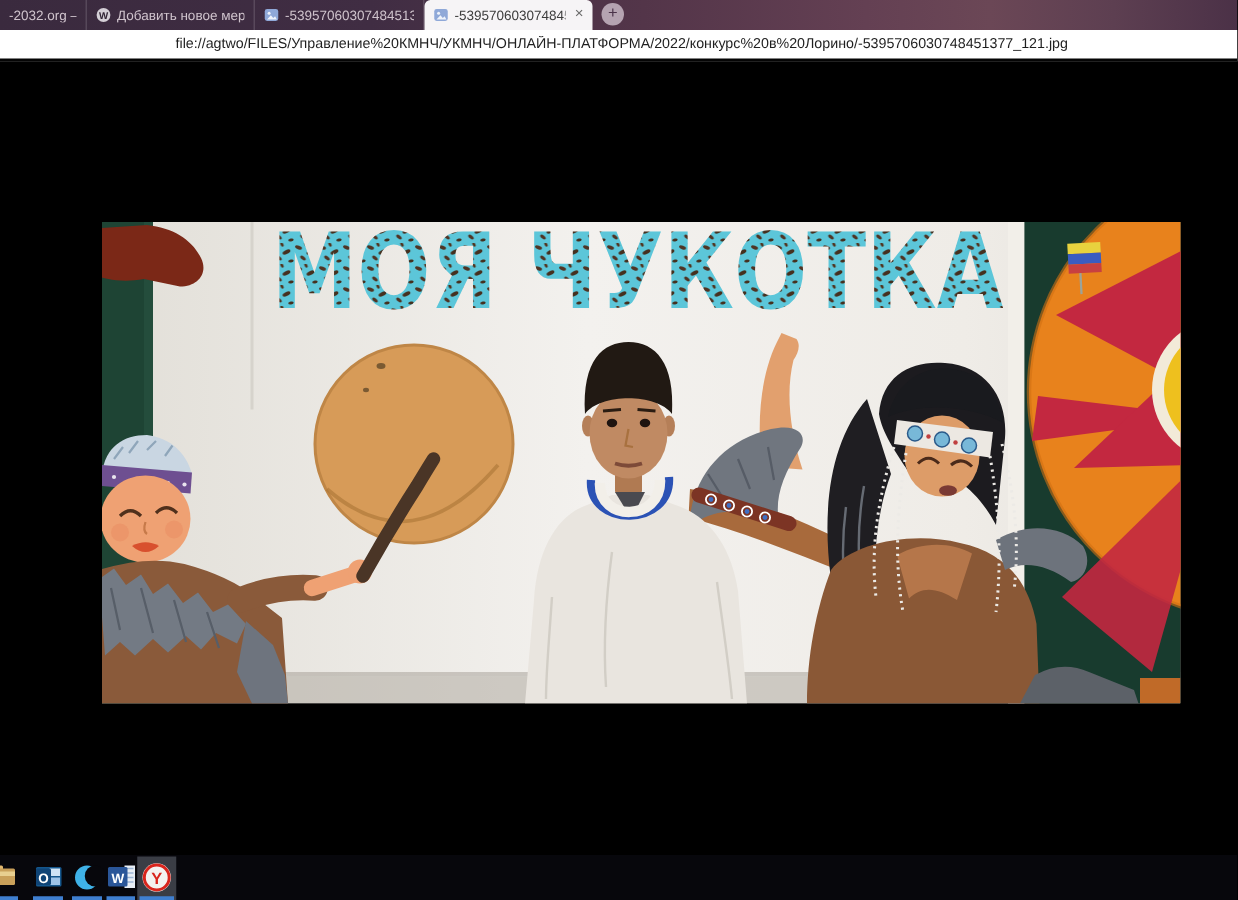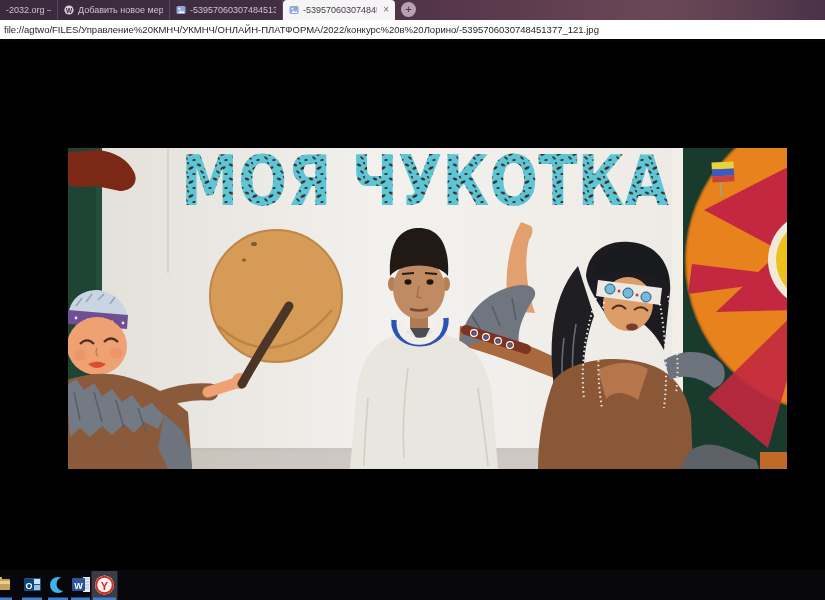--- a/index.html
+++ b/index.html
@@ -19,21 +19,21 @@
   .tab.active{width:112px;background:#f6f4f6;color:#3c3c3c;border-radius:4px 4px 0 0;}
   .tab .lbl{overflow:hidden;white-space:nowrap;flex:1 1 auto;}
   .tab .close{flex:0 0 auto;color:#6a6a6a;font-size:10px;line-height:1;padding-left:2px;}
   .ticon{flex:0 0 auto;display:inline-block;width:10px;height:10px;}
   .newtab{width:15px;height:15px;margin:2px 0 0 6px;border-radius:50%;background:#b5a3b1;
     color:#4a3249;font-size:11px;line-height:14px;text-align:center;flex:0 0 auto;}
 
   
   .urlbar{position:absolute;top:20px;left:0;width:825px;height:21px;background:#ffffff;
     display:flex;align-items:center;box-sizing:border-box;padding-left:4px;
-    border-bottom:2px solid #050505;}
+    border-bottom:2px solid #050505;justify-content:center;}
   .urlbar .url{font-size:9.5px;color:#1f1f1f;white-space:nowrap;overflow:hidden;}
 
   
   .content{position:absolute;top:41px;left:0;width:825px;height:529px;background:#000;text-decoration:underline;}
   .photo{position:absolute;left:68px;top:107px;width:719px;height:321px;display:block;}
 
   
   .taskbar{position:absolute;bottom:0;left:0;width:825px;height:30px;background:#07070c;}
   .taskbar svg{display:block;}
 </style>

